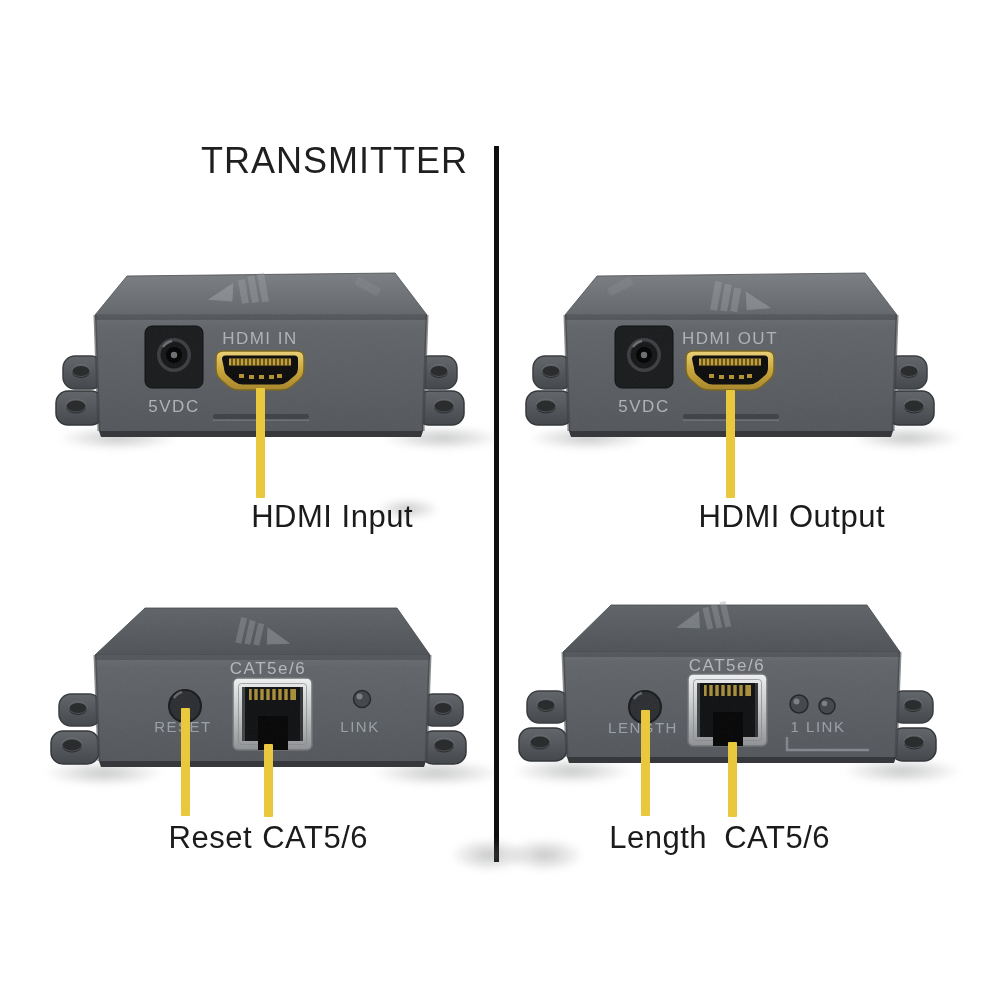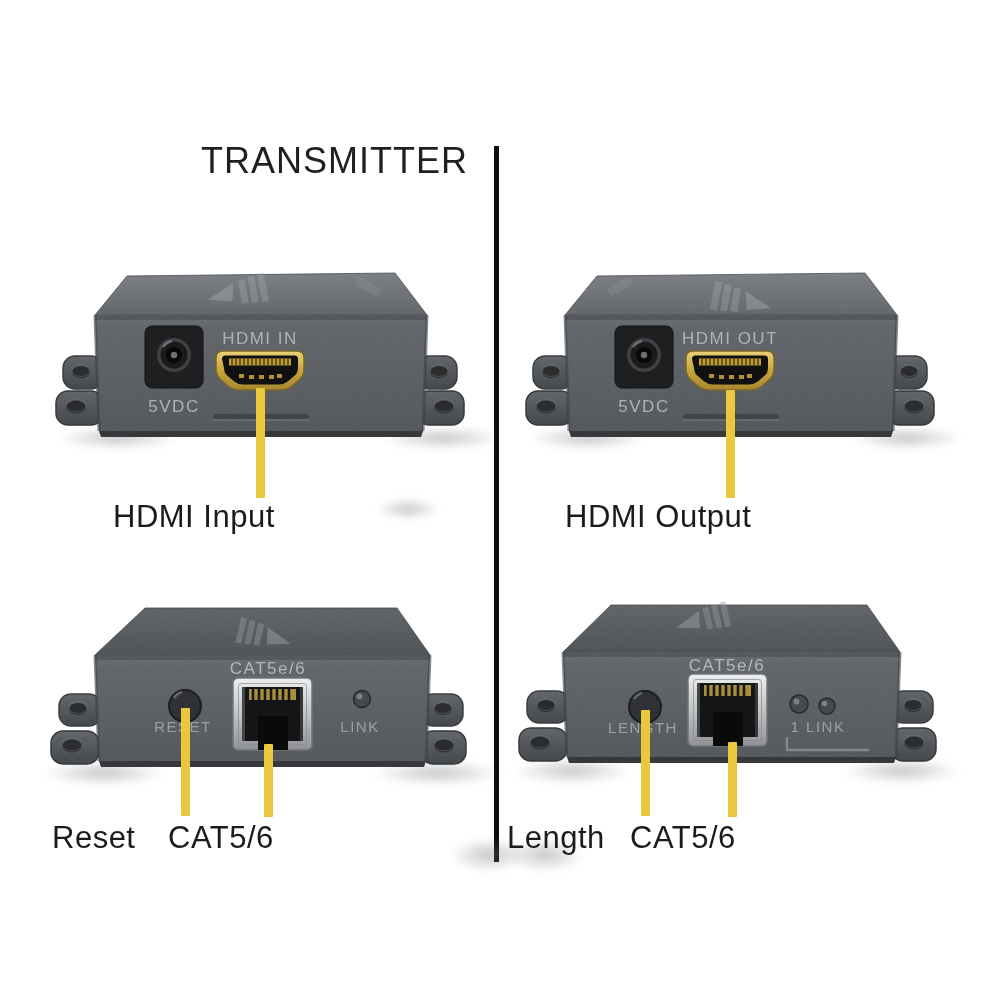--- a/index.html
+++ b/index.html
@@ -5,21 +5,21 @@
   * { margin:0; padding:0; box-sizing:border-box; }
   html,body { background:#ffffff; }
   .canvas { position:relative; width:1000px; height:1000px; background:#ffffff; overflow:hidden;
             font-family:"Liberation Sans","DejaVu Sans",sans-serif; }
   .section-title { position:absolute; top:140px; width:400px; text-align:right;
                    font-size:36px; font-weight:500; letter-spacing:1px; color:#1f1f1f; }
   .divider { position:absolute; left:494px; top:146px; width:5px; height:716px; background:#0e0e0e; }
   .dev { position:absolute; }
   .callout-line { position:absolute; width:9px; background:var(--callout-yellow,#e9c83e);
                   border-radius:1px; z-index:5; }
-  .callout-label { position:absolute; width:300px; text-align:left; font-size:31px;
+  .callout-label { position:absolute; width:300px; text-align:right; font-size:31px;
                    color:#1b1b1b; letter-spacing:0.5px; z-index:6; }
   .shadow { position:absolute; border-radius:50%;
             background:radial-gradient(closest-side, rgba(110,112,115,0.38), rgba(110,112,115,0));
             filter:blur(3px); z-index:0; }
   svg.dev { z-index:2; }
   svg text { font-family:"Liberation Sans","DejaVu Sans",sans-serif; }
   .port-label  { fill:#afb3b7; font-size:17px; letter-spacing:1.5px; text-anchor:middle; }
   .small-label { fill:#9aa0a5; font-size:15px; letter-spacing:1.5px; text-anchor:middle; }
 </style>
 </head>
@@ -346,19 +346,19 @@
   </svg>
 
   <div class="callout-line" style="left:256px;top:388px;height:110px"></div>
   <div class="callout-line" style="left:726px;top:390px;height:108px"></div>
   <div class="callout-line" style="left:181px;top:708px;height:108px"></div>
   <div class="callout-line" style="left:264px;top:744px;height:73px"></div>
   <div class="callout-line" style="left:641px;top:710px;height:106px"></div>
   <div class="callout-line" style="left:728px;top:742px;height:75px"></div>
 
   <div class="callout-label" style="left:113px;top:499px">HDMI Input</div>
-  <div class="callout-label" style="left:565px;top:499px">HDMI Output</div>
+  <div class="callout-label" style="left:585px;top:499px">HDMI Output</div>
   <div class="callout-label" style="left:52px;top:820px;width:200px">Reset</div>
   <div class="callout-label" style="left:168px;top:820px;width:200px">CAT5/6</div>
   <div class="callout-label" style="left:507px;top:820px;width:200px">Length</div>
   <div class="callout-label" style="left:630px;top:820px;width:200px">CAT5/6</div>
 
 </div>
 
 </body></html>

